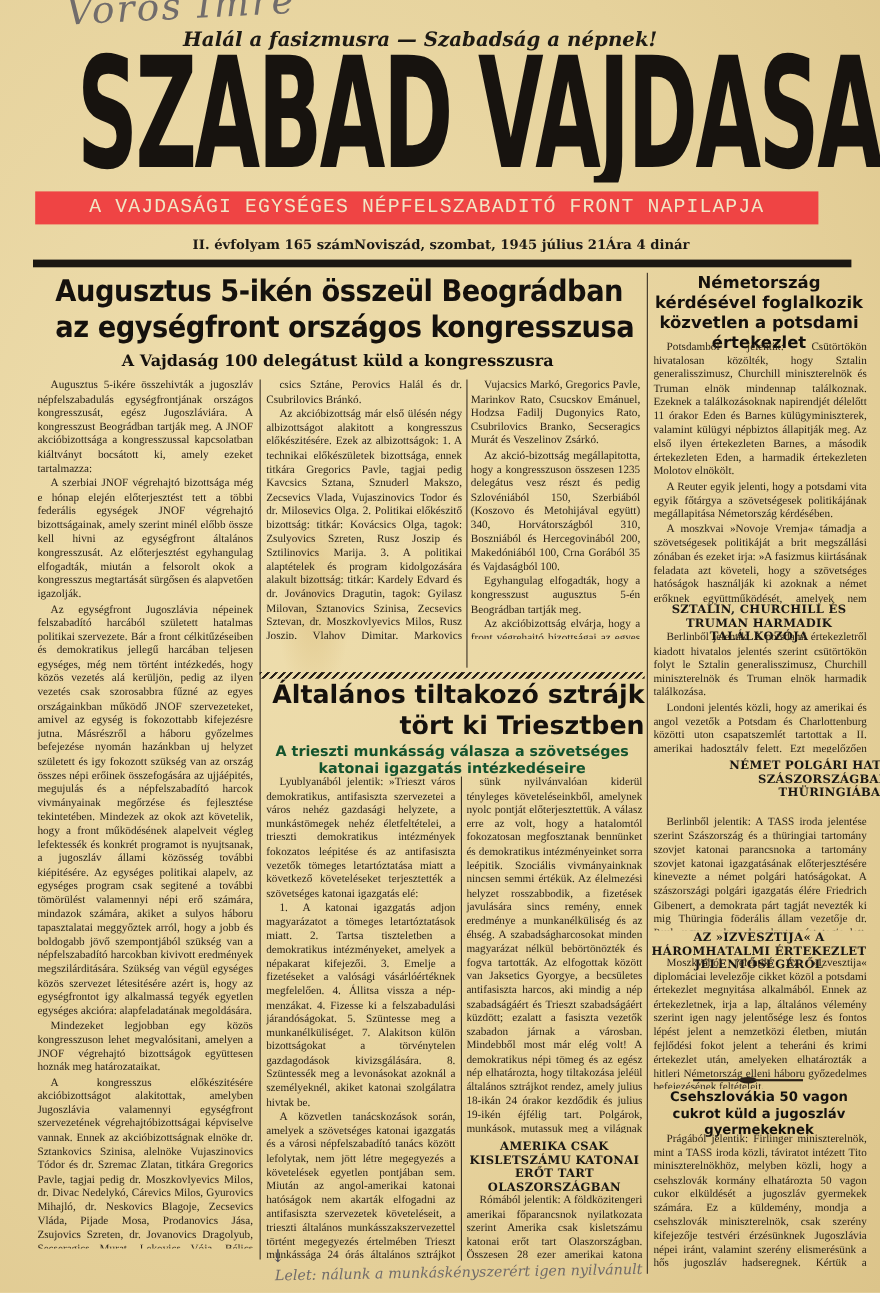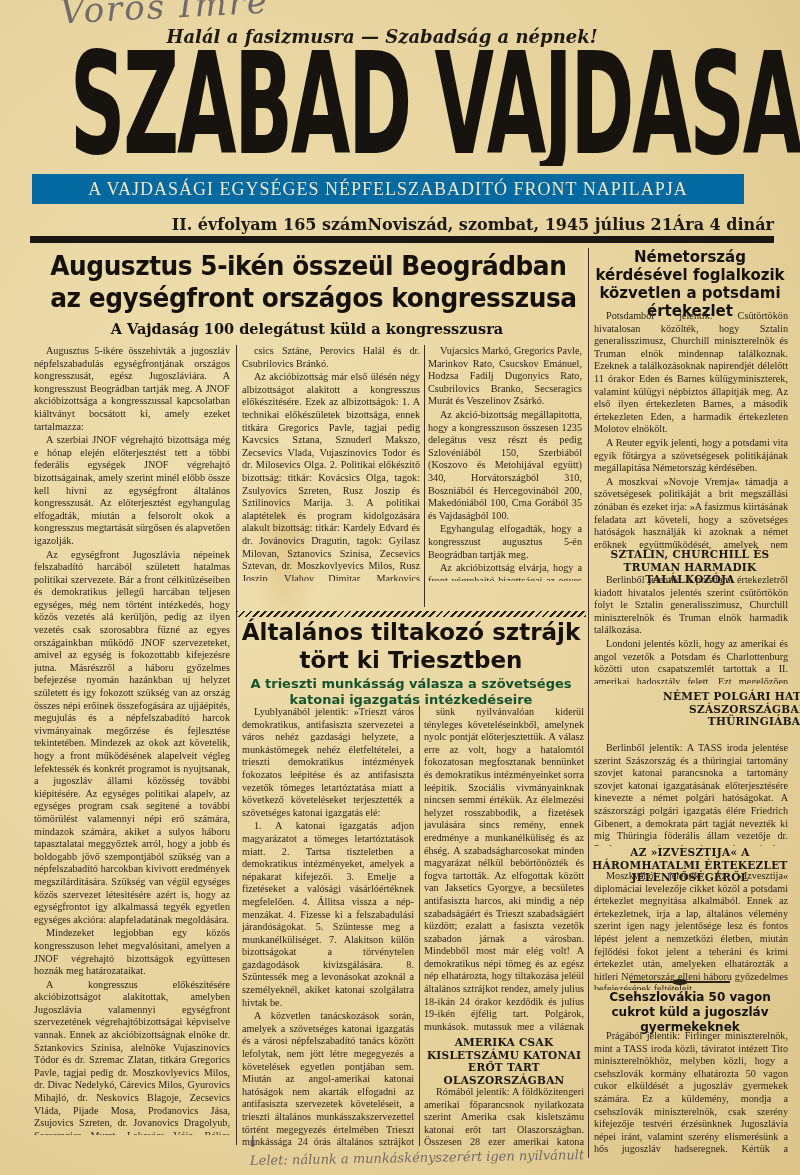--- a/index.html
+++ b/index.html
@@ -27,28 +27,28 @@
   .masthead-wrap { position:absolute; left:0; top:46px; width:800px; height:120px; overflow:hidden; }
   .masthead-inner {
     display:block; width: 1200px; margin-left: -200px; text-align:center;
     font-family: "DejaVu Sans", sans-serif; font-weight: bold; color:#17130f;
     font-size: 140px; line-height: 118px; letter-spacing: -4px;
     transform: scaleX(0.55); transform-origin: 600px 0;
     white-space: nowrap;
   }
   .subtitle-bar {
     position: absolute; left: 32px; top: 174px; width: 712px; height: 30px;
-    background: #0369a1; color: #f1e6c4;
-    font-family: Liberation Serif, serif; font-size: 18px; line-height: 30px;
+    background: #ef4444; color: #f1e6c4;
+    font-family: Liberation Mono, monospace; font-size: 18px; line-height: 30px;
     text-align: center; letter-spacing: 1px; white-space: nowrap; overflow: hidden;
   }
   .issue-line {
     position: absolute; top: 215px; left: 28px; width: 746px;
-    display: flex; justify-content: flex-end;
-    font-family: "DejaVu Serif", serif; font-weight: bold; font-size: 16px; color:#1d1914;
+    display: flex; justify-content: center;
+    font-family: "DejaVu Serif", serif; font-weight: bold; font-size: 12px; color:#1d1914;
   }
   .rule-thick { position:absolute; left: 30px; top: 236px; width: 744px; height: 7px; background:#1b1712; }
 
   
   .lead-head {
     position: absolute; left: 28px; top: 250px; width: 558px; text-align:left;
     font-family: "DejaVu Sans", sans-serif; font-weight: bold; color:#15110d;
     font-size: 27px; line-height: 32px; letter-spacing: -0.5px;
   }
   .lead-head .l { display:block; transform: scaleX(0.92); white-space:nowrap; }
@@ -66,21 +66,21 @@
 
   .c1 { left: 34px; top: 345px; width: 196px; height: 790px; }
   .c2 { left: 242px; top: 345px; width: 178px; height: 236px; }
   .c3 { left: 428px; top: 345px; width: 154px; height: 236px; }
 
   .zigzag {
     position:absolute; left: 236px; top: 611px; width: 350px; height: 6px;
     background: repeating-linear-gradient(135deg, #2a2117 0 2px, transparent 2px 5px);
   }
   .strike-head {
-    position:absolute; left: 236px; top: 618px; width: 350px; text-align:center;
+    position:absolute; left: 236px; top: 618px; width: 350px; text-align:right;
     font-family:"DejaVu Sans", sans-serif; font-weight:bold; font-size: 23px; line-height: 28px; color:#15110d;
   }
   .strike-sub {
     position:absolute; left: 236px; top: 676px; width: 350px; text-align:center;
     font-family:"DejaVu Sans", sans-serif; font-weight:bold; font-size: 13px; line-height: 16px; color:#14532d;
   }
   .c4 { left: 242px; top: 706px; width: 172px; height: 444px; }
   .c5 { left: 424px; top: 706px; width: 160px; height: 324px; }
   .c5b { left: 424px; top: 1086px; width: 160px; height: 60px; }
   .sec-head {

